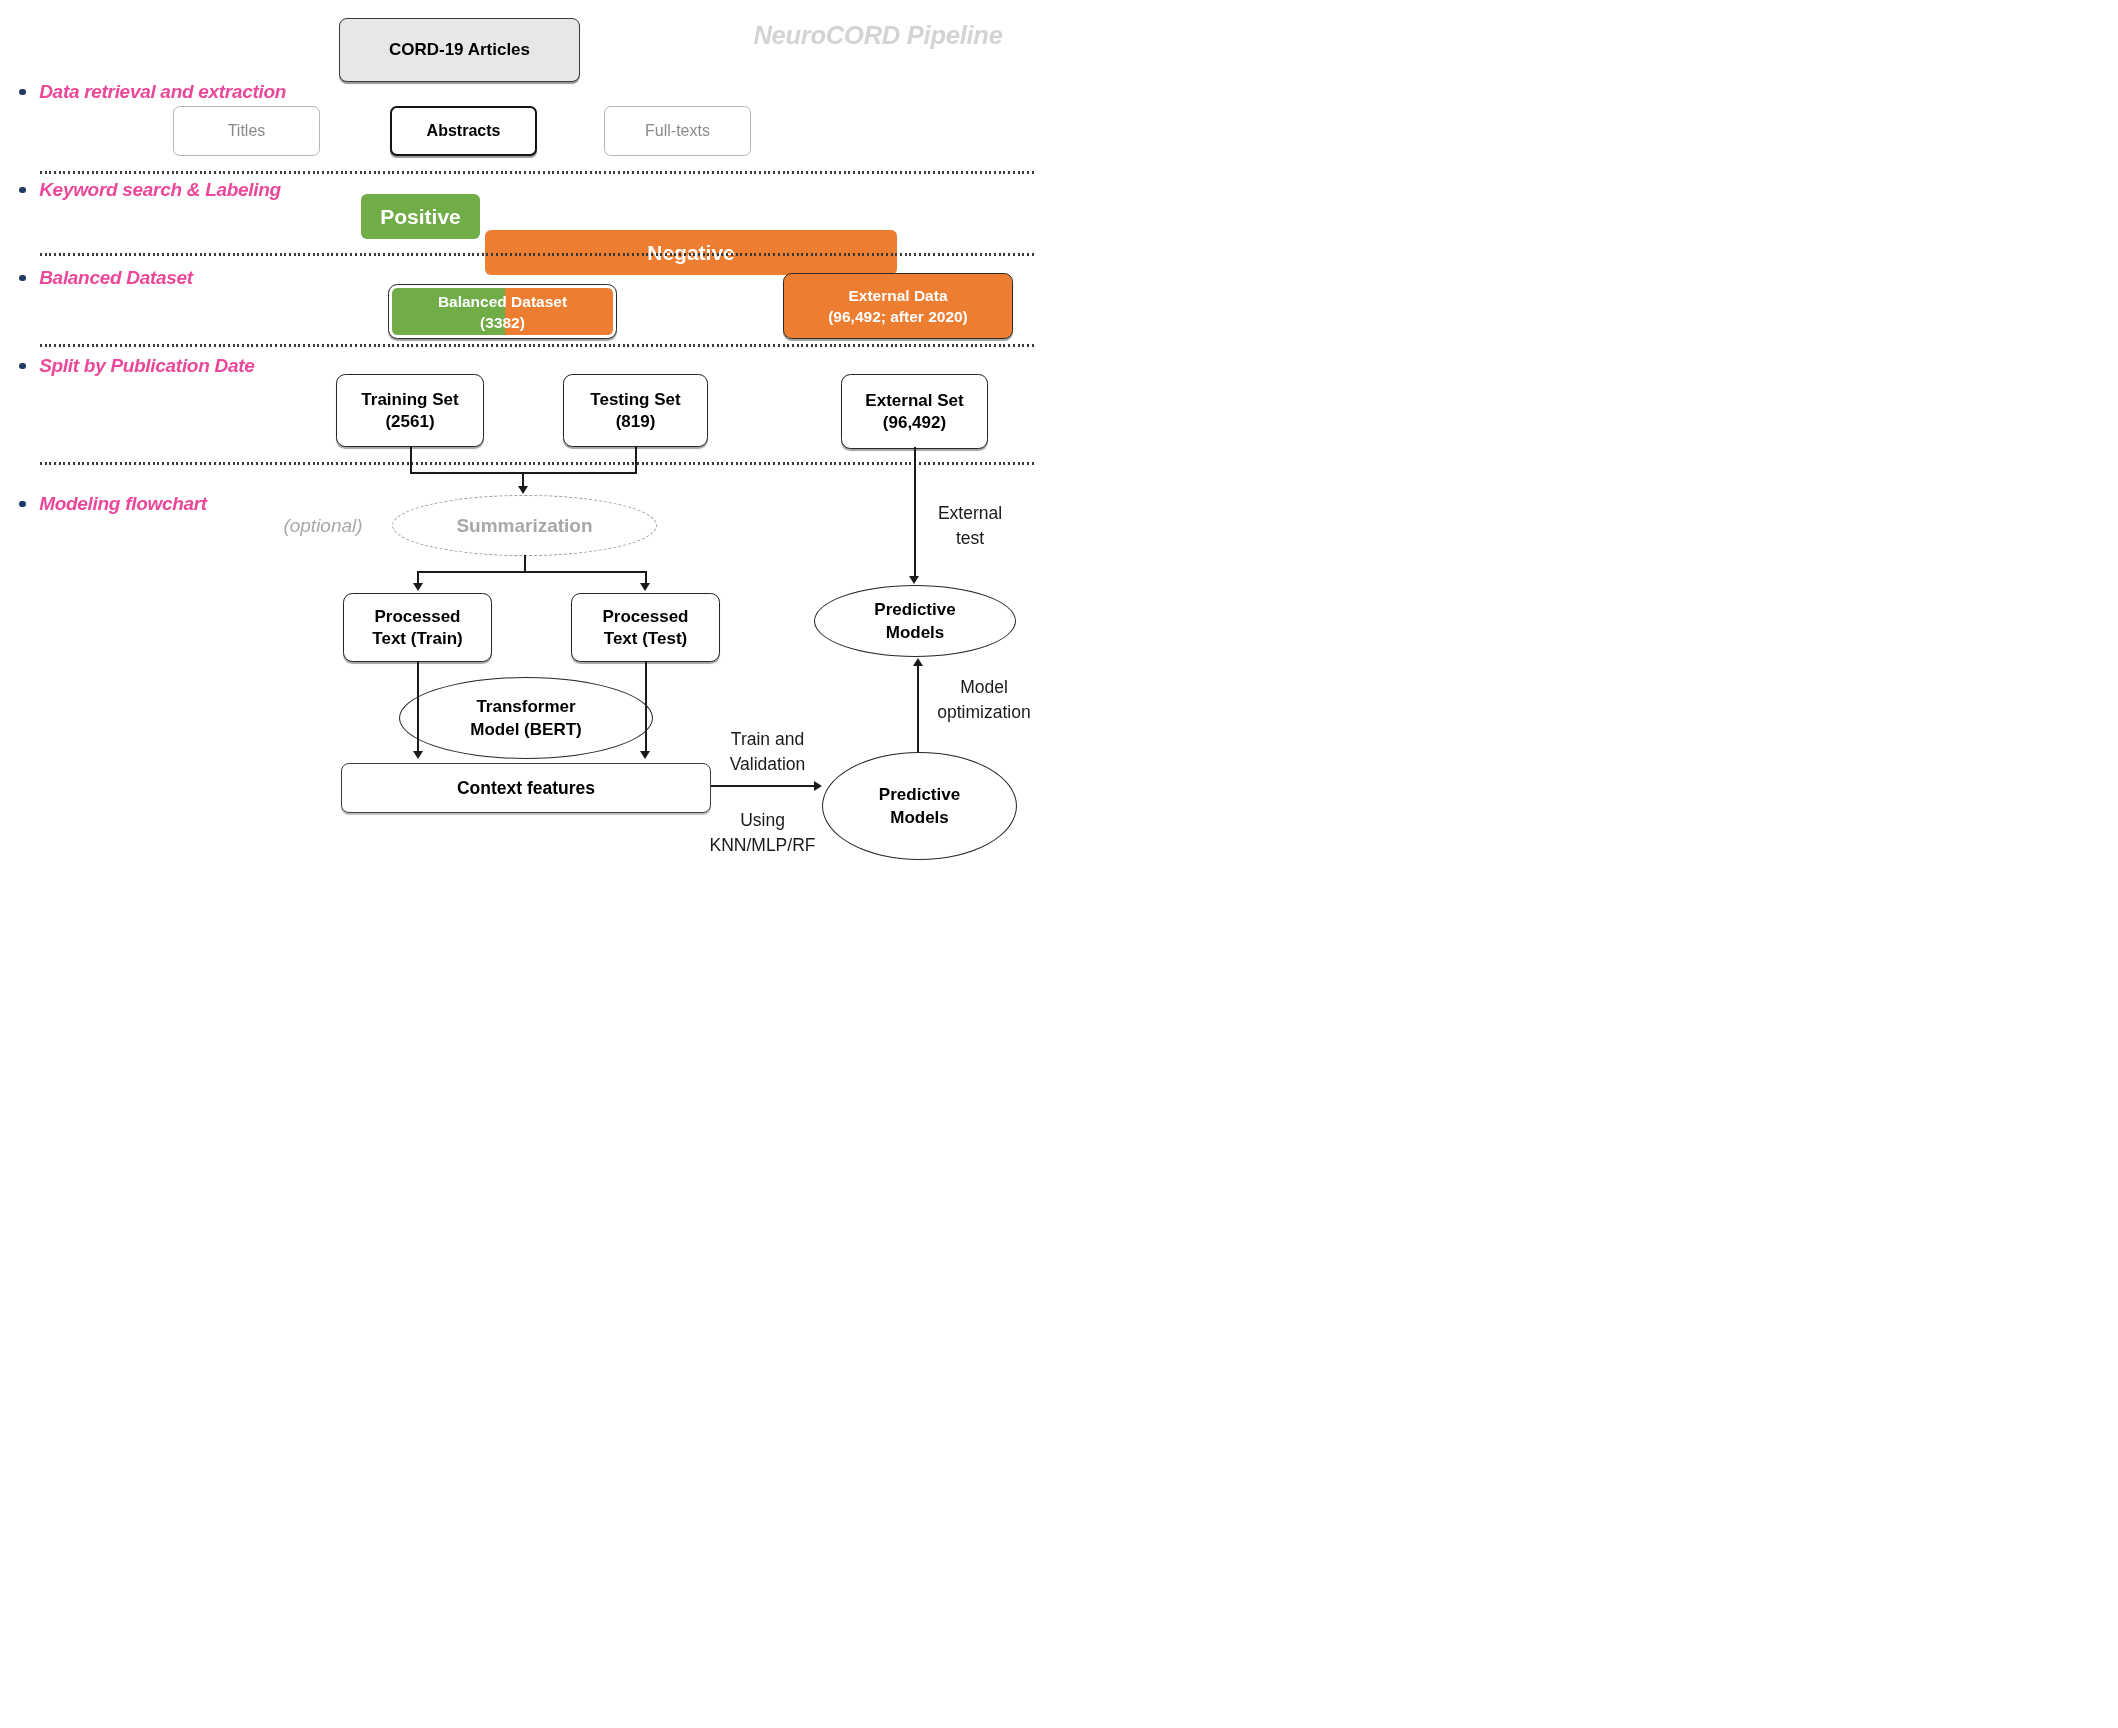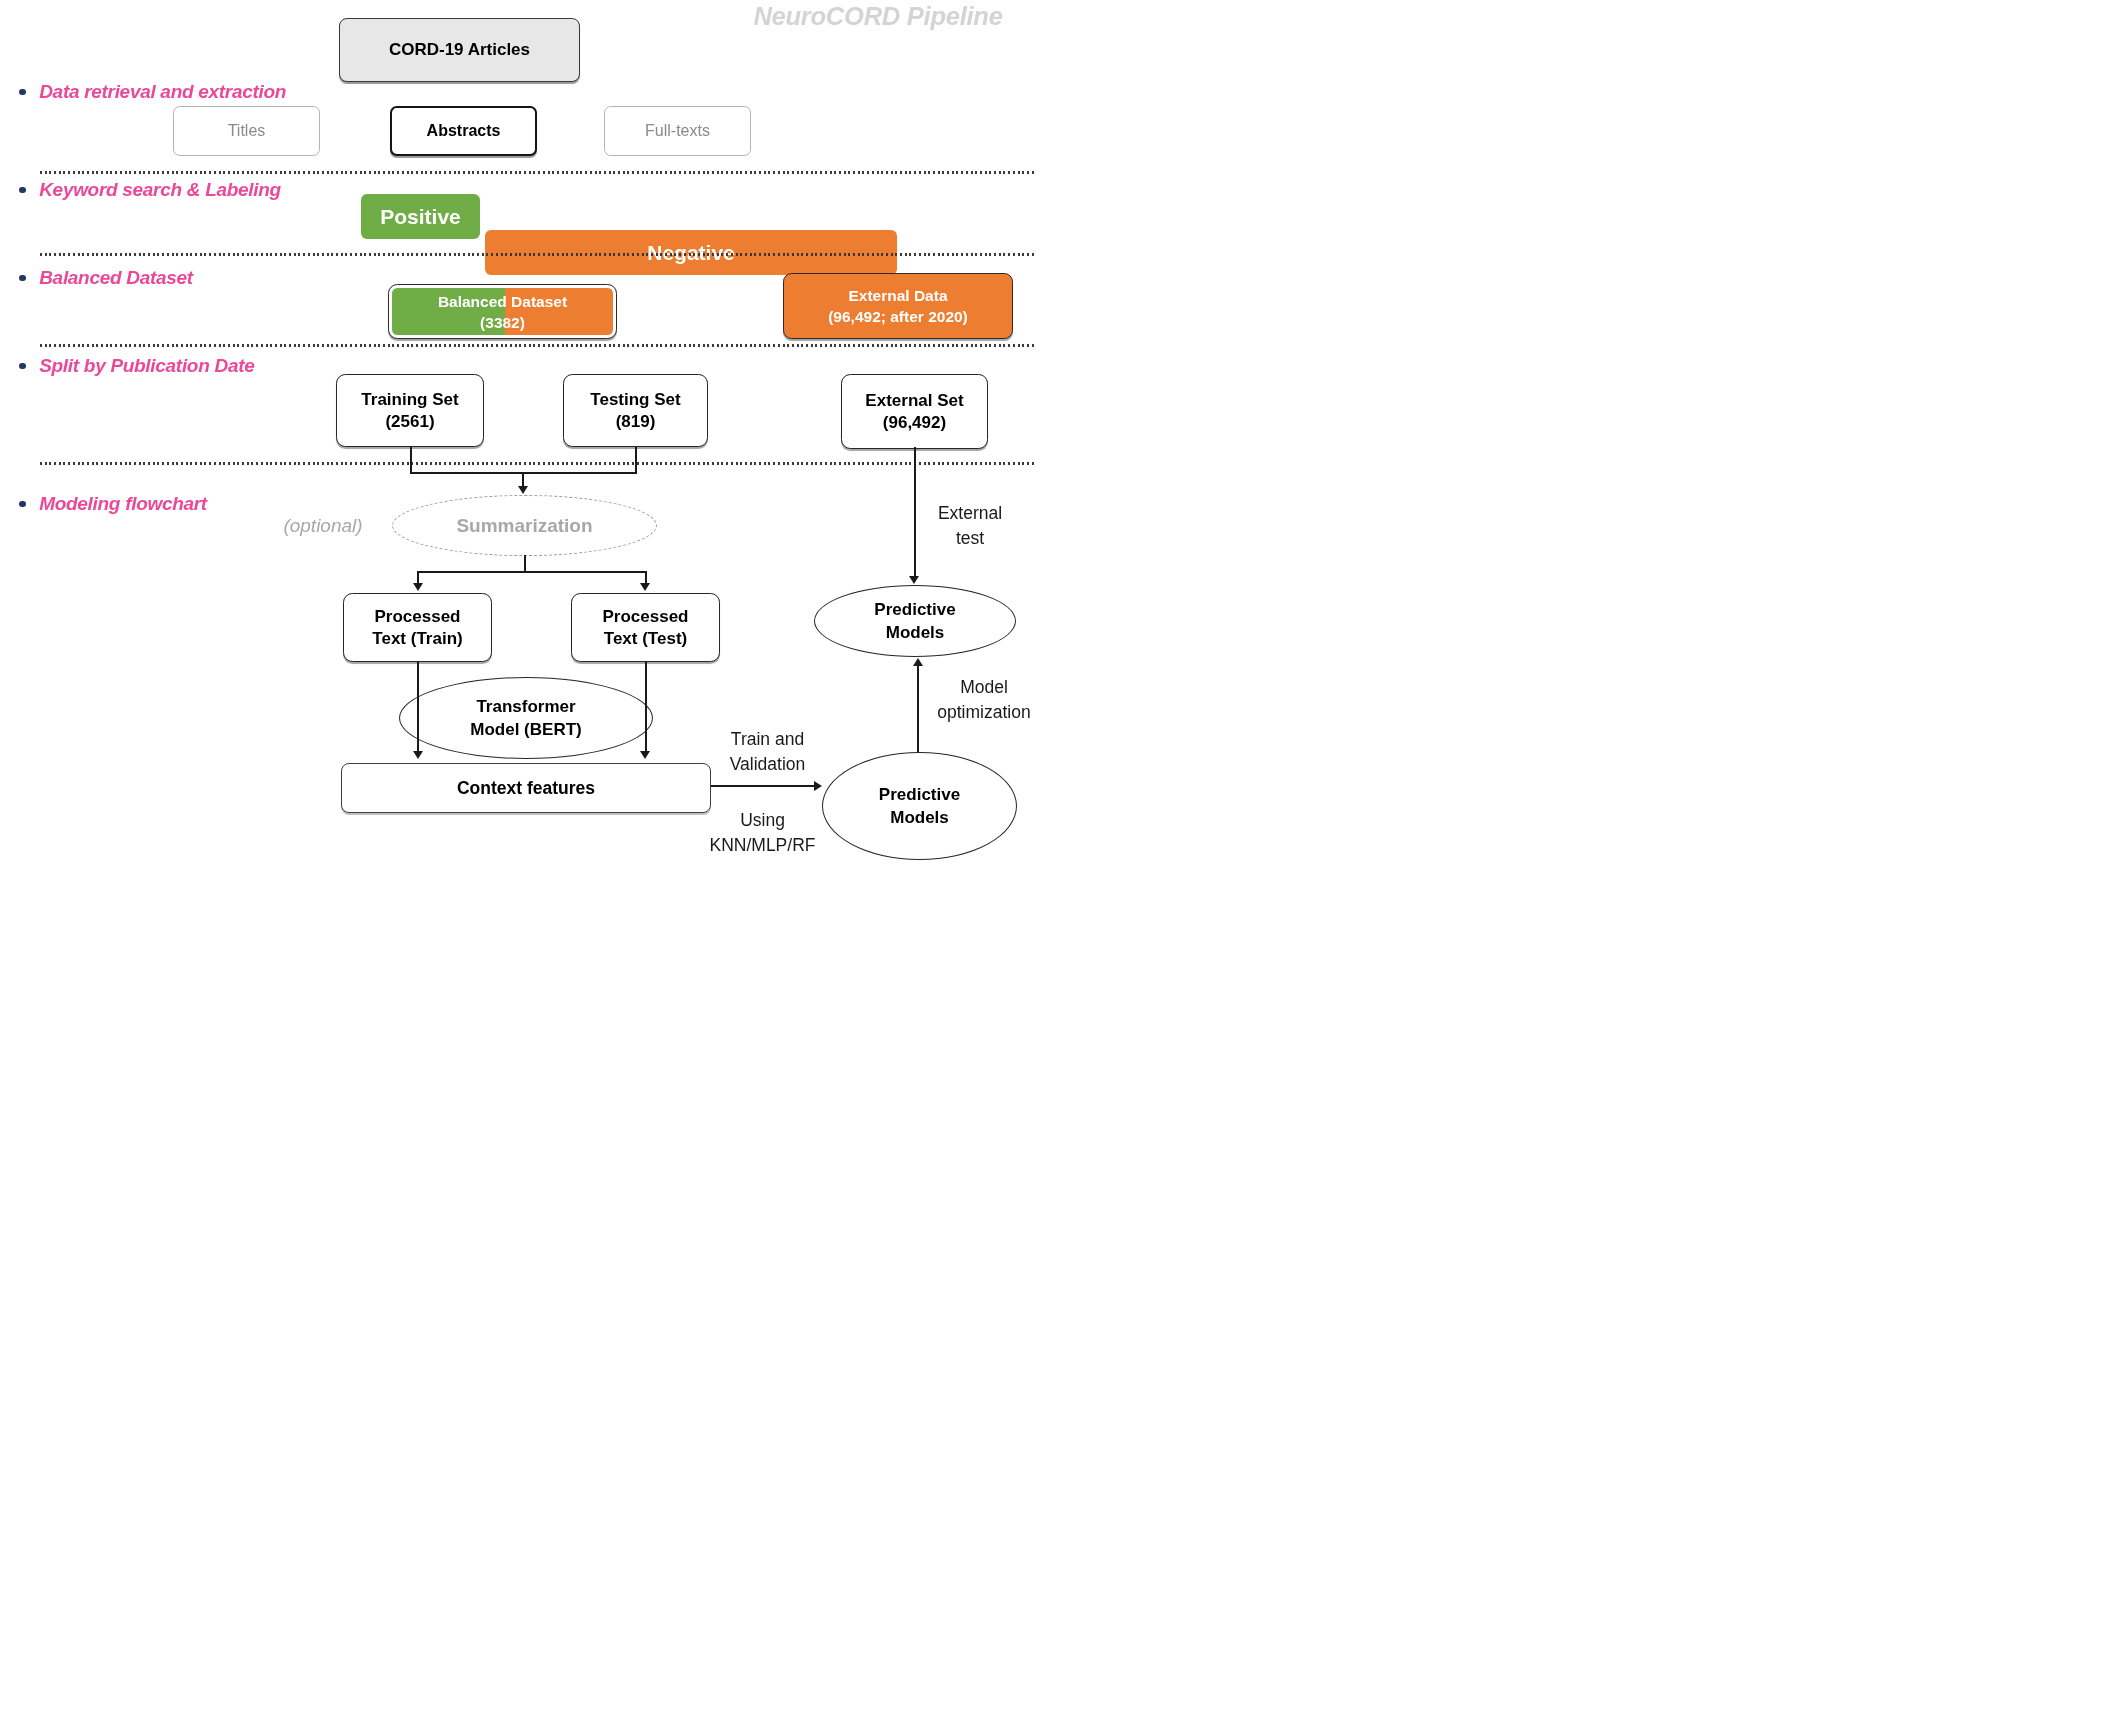--- a/index.html
+++ b/index.html
@@ -36,21 +36,21 @@
 </style>
 </head>
 <body>
 
 <div id="canvas">
 
   <div class="box" style="left:339px;top:18px;width:241px;height:64px;background:#E8E7E7;border:1.7px solid #3a3a3a;border-radius:8px;box-shadow:0 1.3px 0.7px rgba(0,0,0,.4);">
     <span style="font-size:17px;font-weight:bold;">CORD-19 Articles</span>
   </div>
 
-  <div class="abs" style="left:730px;top:2px;width:296px;text-align:center;font-size:25.6px;font-weight:bold;font-style:italic;color:#D5D3D3;letter-spacing:-0.3px;">
+  <div class="abs" style="left:730px;top:21px;width:296px;text-align:center;font-size:25.6px;font-weight:bold;font-style:italic;color:#D5D3D3;letter-spacing:-0.3px;">
     <span>NeuroCORD Pipeline</span>
   </div>
 
   <div class="bullet-row" style="left:19px;top:81px;">
     <span class="bullet-dot"></span>
     <span class="bullet-label">Data retrieval and extraction</span>
   </div>
 
   <div class="box grey-pill" style="left:173px;top:106px;width:147px;height:50px;">
     <span>Titles</span>

